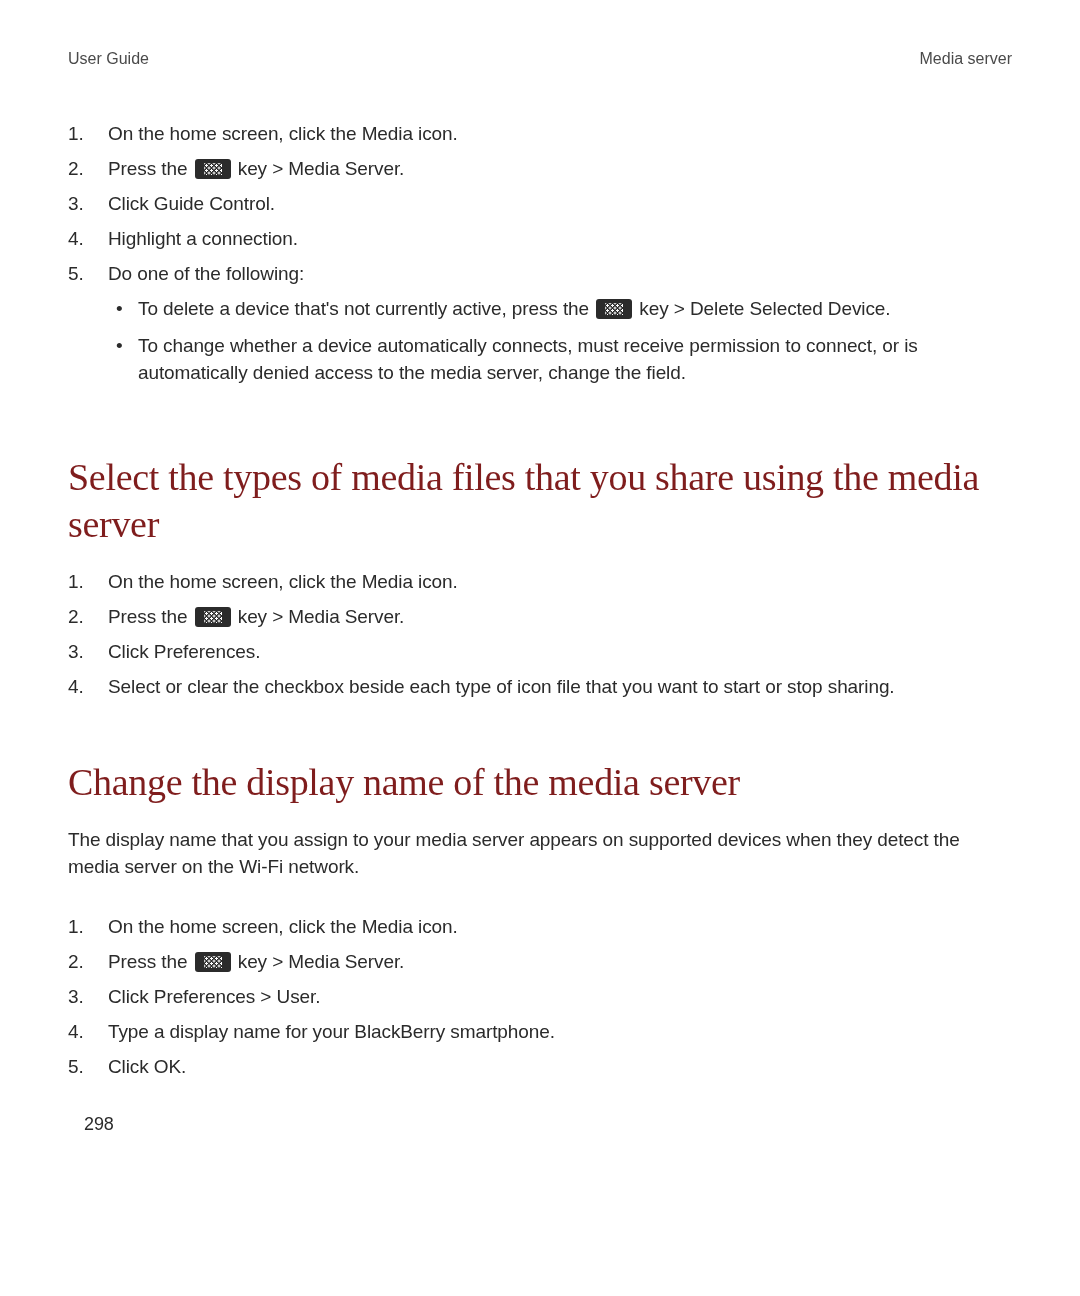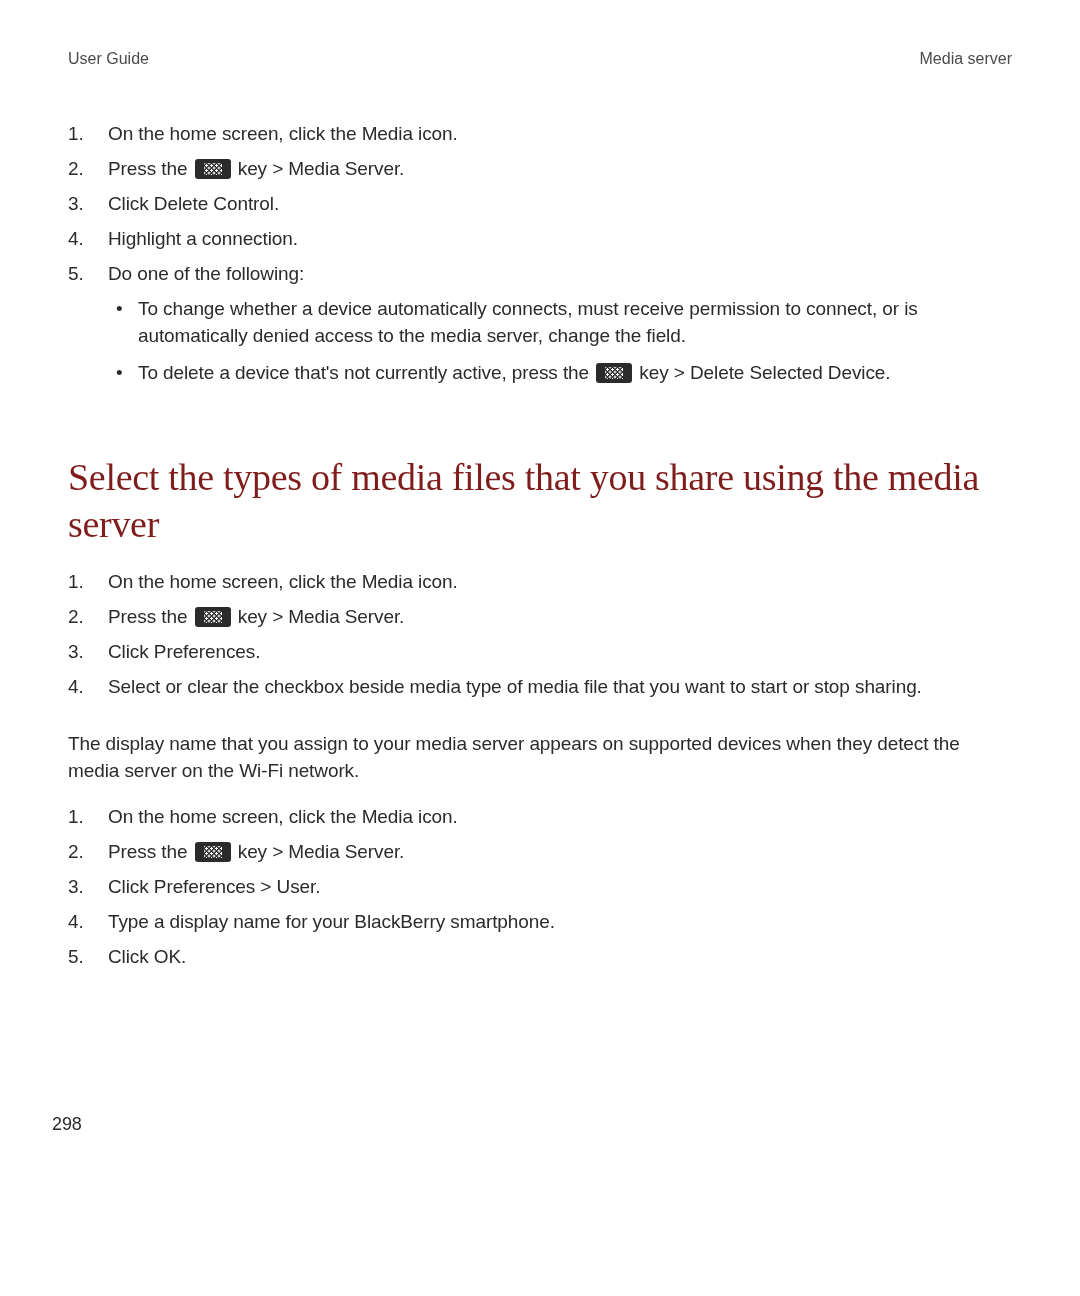--- a/index.html
+++ b/index.html
@@ -68,21 +68,21 @@
   h2 {
     font-family: Georgia, "Times New Roman", serif;
     font-weight: 400;
     font-size: 38px;
     line-height: 1.22;
     margin: 58px 0 22px 0;
     color: #7f1d1d;
     letter-spacing: -0.3px;
   }
   p {
-    margin: 0 0 19px 0;
+    margin: 0 0 33px 0;
   }
   b { font-weight: 400; }
   .key-icon {
     display: inline-block;
     width: 36px;
     height: 20px;
     background: #2b2b2b;
     border-radius: 3px;
     vertical-align: -4px;
     position: relative;
@@ -95,21 +95,21 @@
     top: 50%;
     transform: translate(-50%, -50%);
     width: 18px;
     height: 12px;
     background:
       radial-gradient(circle, #fff 1.1px, transparent 1.3px) 0 0 / 5px 5px,
       radial-gradient(circle, #fff 1.1px, transparent 1.3px) 2.5px 2.5px / 5px 5px;
   }
   .pagenum {
     position: absolute;
-    left: 52px;
+    left: 84px;
     bottom: 158px;
     font-size: 18px;
   }
 </style>
 </head>
 <body>
 
 <div class="page">
 
   <div class="header">
@@ -121,55 +121,56 @@
       <li>
         <span class="num">1.</span>
         <div class="body">On the home screen, click the <b>Media</b> icon.</div>
       </li>
       <li>
         <span class="num">2.</span>
         <div class="body">Press the <span class="key-icon"></span> key &gt; <b>Media Server</b>.</div>
       </li>
       <li>
         <span class="num">3.</span>
-        <div class="body">Click <b>Delete Control</b>.</div>
+        <div class="body">Click <b>Guide Control</b>.</div>
       </li>
       <li>
         <span class="num">4.</span>
         <div class="body">Highlight a connection.</div>
       </li>
       <li>
         <span class="num">5.</span>
         <div class="body">Do one of the following:<ul class="bullets">
+            <li>To delete a device that's not currently active, press the <span class="key-icon"></span> key &gt; <b>Delete Selected Device</b>.</li>
             <li>To change whether a device automatically connects, must receive permission to connect, or is automatically denied access to the media server, change the field.</li>
-            <li>To delete a device that's not currently active, press the <span class="key-icon"></span> key &gt; <b>Delete Selected Device</b>.</li>
           </ul></div>
       </li>
     </ol>
 
   <h2>Select the types of media files that you share using the media server</h2>
   <ol class="steps">
       <li>
         <span class="num">1.</span>
         <div class="body">On the home screen, click the <b>Media</b> icon.</div>
       </li>
       <li>
         <span class="num">2.</span>
         <div class="body">Press the <span class="key-icon"></span> key &gt; <b>Media Server</b>.</div>
       </li>
       <li>
         <span class="num">3.</span>
         <div class="body">Click <b>Preferences</b>.</div>
       </li>
       <li>
         <span class="num">4.</span>
-        <div class="body">Select or clear the checkbox beside media type of media file that you want to start or stop sharing.</div>
+        <div class="body">Select or clear the checkbox beside each type of icon file that you want to start or stop sharing.</div>
       </li>
     </ol>
 
+  <h2>Change the display name of the media server</h2>
   <p>The display name that you assign to your media server appears on supported devices when they detect the media server on the Wi-Fi network.</p>
   <ol class="steps">
       <li>
         <span class="num">1.</span>
         <div class="body">On the home screen, click the <b>Media</b> icon.</div>
       </li>
       <li>
         <span class="num">2.</span>
         <div class="body">Press the <span class="key-icon"></span> key &gt; <b>Media Server</b>.</div>
       </li>

